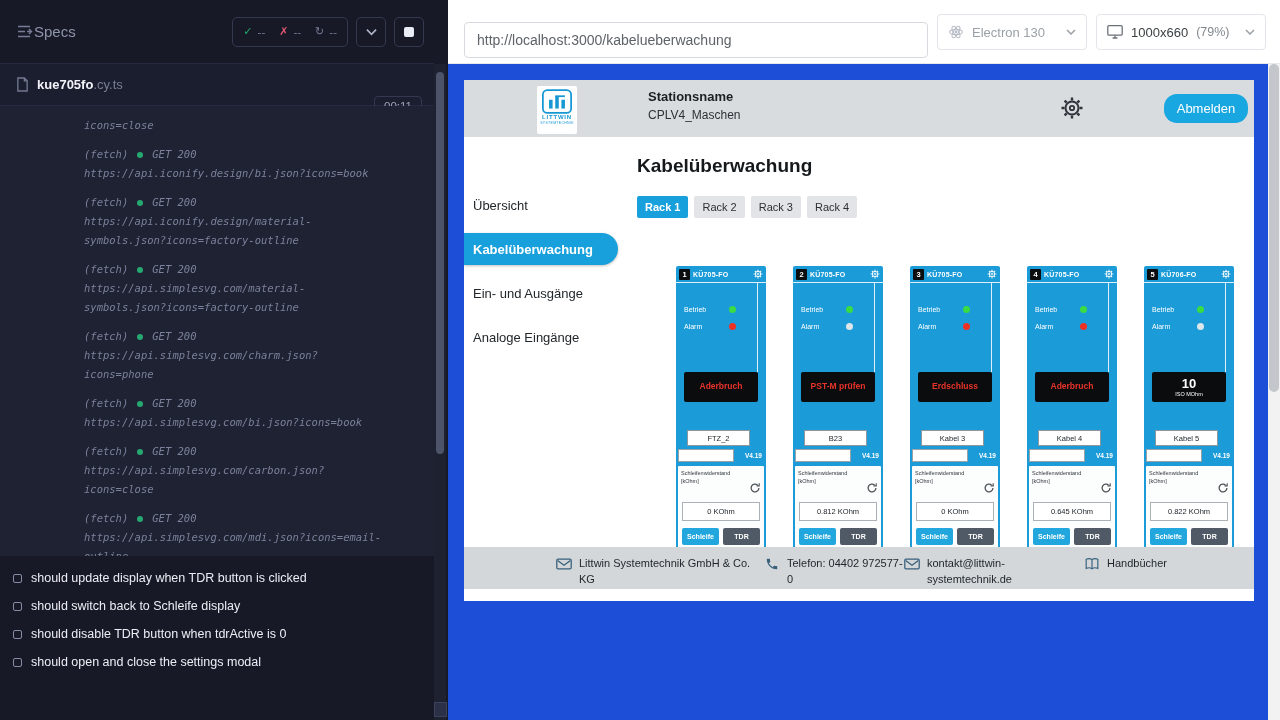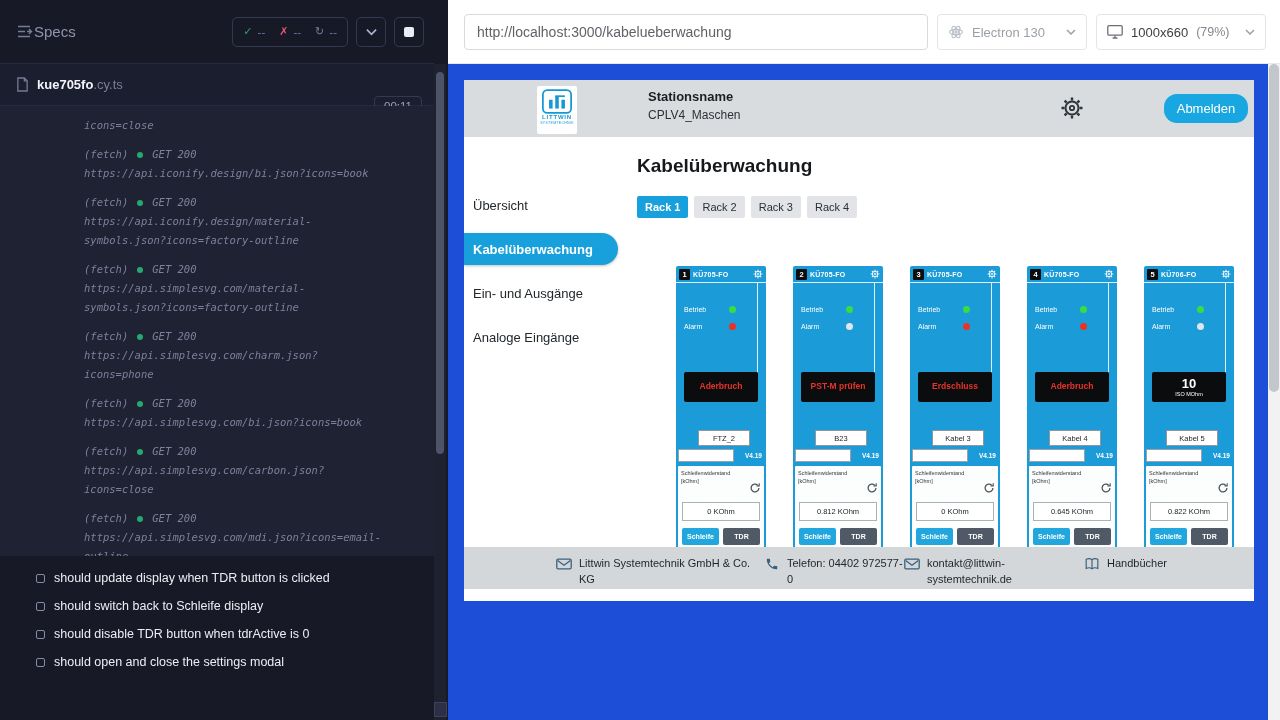--- a/index.html
+++ b/index.html
@@ -30,31 +30,31 @@
   .spec-name i{color:#787e94;font-style:normal;}
   .timer{margin-left:auto;border:1px solid #333950;border-radius:4px;padding:3px 9px;font-size:11.5px;color:#9da2b8;margin-top:43px;}
 
   .cy-log{position:absolute;left:0;top:106px;width:434px;height:450px;background:#1e2232;padding:10px 20px 0 84px;font-family:"DejaVu Sans Mono",monospace;font-style:italic;font-size:10.5px;line-height:19px;color:#7c819c;overflow:hidden;}
   .log-tail{margin-bottom:10px;}
   .log-entry{margin-bottom:10px;cursor:pointer;}
   .log-l1{display:flex;align-items:center;gap:9px;}
   .log-dot{width:6px;height:6px;border-radius:50%;background:#26a871;flex:none;}
 
   .cy-tests{position:absolute;left:0;top:556px;width:434px;padding-top:8px;}
-  .test-item{display:flex;align-items:center;gap:9px;height:28px;padding-left:36px;cursor:pointer;}
+  .test-item{display:flex;align-items:center;gap:9px;height:28px;padding-left:13px;cursor:pointer;}
   .test-ic{width:9px;height:9px;border:1.5px solid #868ca6;border-radius:2px;flex:none;}
   .test-title{font-size:12.5px;color:#eceef6;white-space:nowrap;}
 
   .cy-scroll{position:absolute;left:434px;top:64px;width:12px;height:656px;background:#1d2130;}
   .cy-thumb{position:absolute;left:2px;top:8px;width:8px;height:382px;background:#4d5368;border-radius:4px;}
   .cy-corner{position:absolute;left:434px;top:702px;width:13px;height:15px;background:#2b3046;border:1px solid #3c425c;}
 
   
   .urlbar{position:absolute;left:448px;top:0;width:832px;height:64px;background:#fff;border-bottom:1px solid #e6e8ea;}
-  .url{position:absolute;left:16px;top:14px;width:464px;height:36px;border:1px solid #d7dade;border-radius:4px;padding:0 12px;line-height:34px;font-size:14px;color:#5f6368;background:#fff;white-space:nowrap;overflow:hidden;cursor:text;}
+  .url{position:absolute;left:16px;top:22px;width:464px;height:36px;border:1px solid #d7dade;border-radius:4px;padding:0 12px;line-height:34px;font-size:14px;color:#5f6368;background:#fff;white-space:nowrap;overflow:hidden;cursor:text;}
   .select{position:absolute;top:14px;height:36px;border:1px solid #e2e5e9;border-radius:4px;background:#fff;display:flex;align-items:center;gap:8px;padding:0 10px;font-size:13px;cursor:pointer;}
   .browser-sel{left:489px;width:150px;color:#9aa0a6;}
   .viewport-sel{left:648px;width:170px;color:#3c4043;}
   .sel-ic{width:16px;height:16px;flex:none;}
   .browser-sel .sel-ic{color:#b8bdc6;}
   .viewport-sel .sel-ic{color:#6b7076;}
   .sel-chev{width:10px;height:6px;margin-left:auto;color:#9aa0a6;flex:none;}
   .zoom{color:#83888e;font-size:12.5px;}
 
   
@@ -99,21 +99,21 @@
   .alarm-row{top:57px;}
   .led-lab{font-size:7px;color:#fff;}
   .led{width:7px;height:7px;border-radius:50%;flex:none;}
   .led-green{background:#3bdc43;}
   .led-alarm{background:#ef3124;}
   .card.alarm-off .led-alarm{background:#dde6ea;}
   .display{position:absolute;left:8px;top:106px;width:74px;height:30px;background:#0b0c0d;border-radius:2px;display:flex;flex-direction:column;align-items:center;justify-content:center;gap:2px;}
   .disp-main{font-size:8.5px;font-weight:700;color:#e8332a;line-height:1;white-space:nowrap;}
   .card.kind-value .disp-main{font-size:13px;color:#fff;}
   .disp-sub{font-size:5.5px;color:#fff;line-height:1;}
-  .cable{position:absolute;left:22px;top:164px;width:52px;height:16px;background:#fff;border:1px solid #8f979c;font-size:7.5px;color:#1d2226;display:flex;align-items:center;justify-content:center;cursor:text;}
+  .cable{position:absolute;left:11px;top:164px;width:63px;height:16px;background:#fff;border:1px solid #8f979c;font-size:7.5px;color:#1d2226;display:flex;align-items:center;justify-content:center;cursor:text;}
   .ver-row{position:absolute;left:2px;top:183px;width:86px;height:13px;display:flex;align-items:center;justify-content:space-between;}
   .ver-box{width:56px;height:13px;background:#fff;border:1px solid #9aa2a8;cursor:text;}
   .ver{font-size:6.5px;color:#fff;font-weight:700;padding-right:2px;}
   .meas{position:absolute;left:2px;top:200px;width:86px;height:98px;background:#fcfdfd;border-radius:1px;padding:4px 3px 0 3px;}
   .meas-lab{font-size:5.5px;color:#30373c;display:block;padding-right:14px;line-height:1.4;}
   .refresh{position:absolute;right:3px;top:16px;width:12px;height:12px;color:#4b5357;cursor:pointer;}
   .meas-val{position:absolute;left:4px;top:36px;width:78px;height:19px;border:1px solid #aab2b8;background:#fff;font-size:7.5px;color:#20262b;display:flex;align-items:center;justify-content:center;}
   .meas-btns{position:absolute;left:4px;top:62px;width:78px;display:flex;gap:4px;}
   .meas-btns button{flex:1;height:17px;border:none;border-radius:2px;color:#fff;font-size:7px;font-weight:700;font-family:inherit;cursor:pointer;}
   .b-schleife{background:#21a7de;}

